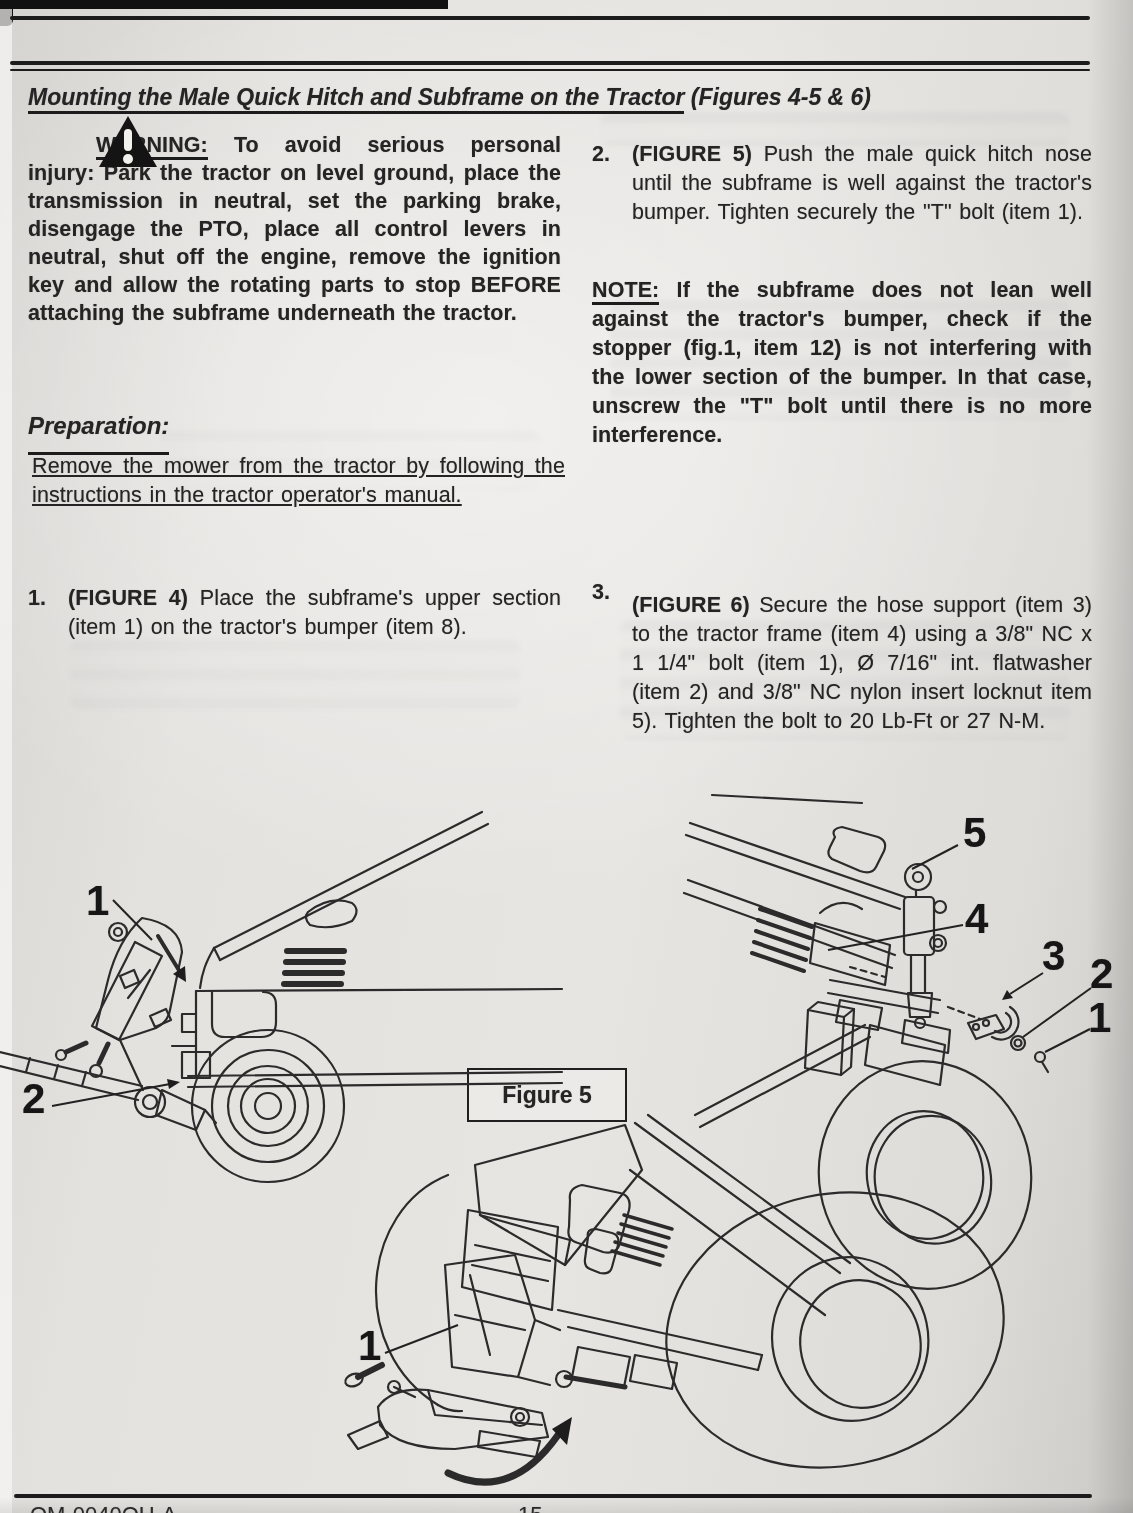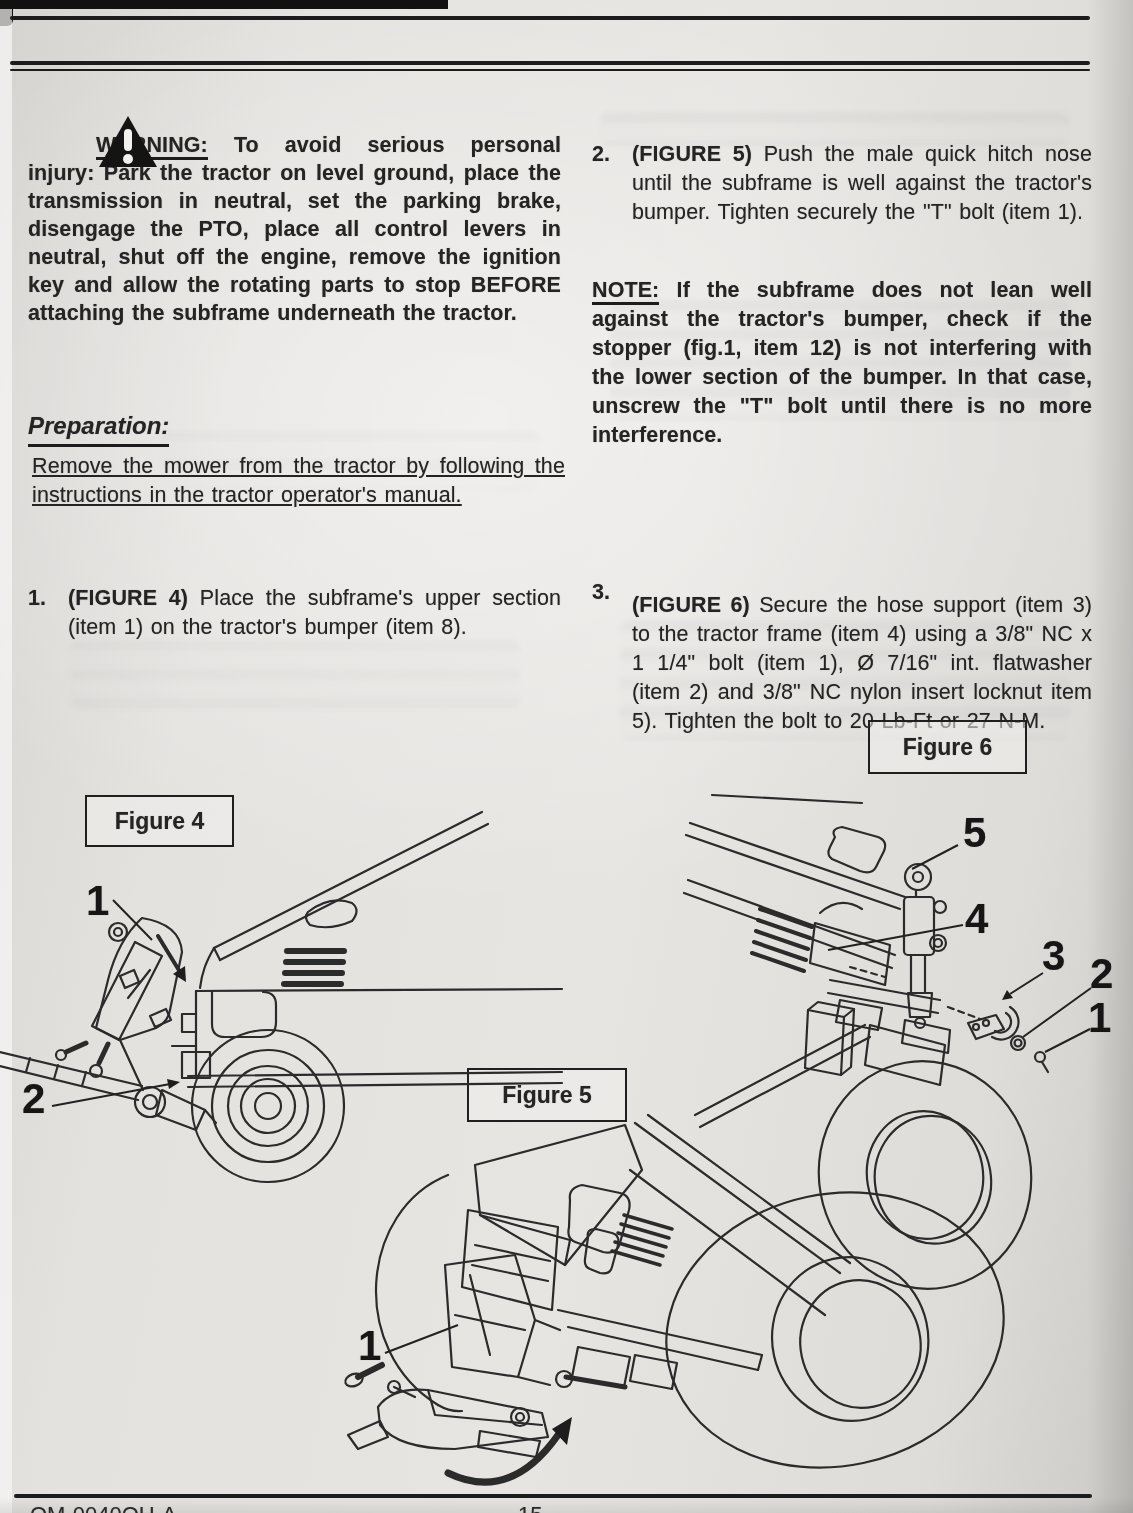--- a/index.html
+++ b/index.html
@@ -16,21 +16,21 @@
   .sect{position:absolute;left:28px;top:84px;width:1080px;font-size:23px;
     font-weight:bold;font-style:italic;margin:0;}
   .sect .u{border-bottom:3px solid #1c1c1c;padding-bottom:1px;}
   .body-p{font-size:21.5px;line-height:29px;text-align:justify;margin:0;
     word-spacing:1.5px;letter-spacing:.1px;}
   .bold{font-weight:bold;}
   .ul{border-bottom:3px solid #1c1c1c;padding-bottom:0px;}
   .warning-p{text-indent:68px;}
   .warning-p .wicon{position:absolute;left:2px;top:-16px;}
   .prep-h{font-size:24px;font-weight:bold;font-style:italic;border-bottom:3px solid #1c1c1c;
-    padding-bottom:4px;margin:0;display:inline-block;}
+    padding-bottom:12px;margin:0;display:inline-block;}
   .step{position:absolute;display:flex;}
   .step-num{flex:none;width:40px;font-weight:bold;font-size:21.5px;line-height:29px;}
   .fig-label{position:absolute;border:2.5px solid #1f1f1f;background:rgba(240,239,236,.55);
     font-size:23px;font-weight:bold;text-align:center;display:flex;align-items:center;justify-content:center;}
   .smudge{position:absolute;filter:blur(2.5px);opacity:.45;border-radius:10px;
     background:repeating-linear-gradient(to bottom, rgba(105,105,115,.12) 0 11px, rgba(105,105,115,.02) 11px 29px);}
   svg{position:absolute;overflow:visible;}
   svg .ln{stroke:#2b2b2b;stroke-width:2.2;fill:none;stroke-linecap:round;stroke-linejoin:round;}
   svg .thick{stroke-width:5;}
   svg .fill{fill:#1d1d1d;stroke:none;}
@@ -56,20 +56,21 @@
   <div class="smudge" style="left:600px;top:112px;width:470px;height:34px;opacity:.5;"></div>
   <div class="smudge" style="left:610px;top:300px;width:460px;height:120px;"></div>
   <div class="smudge" style="left:620px;top:620px;width:450px;height:120px;"></div>
   <div class="smudge" style="left:70px;top:640px;width:450px;height:70px;opacity:.35;"></div>
   <div class="smudge" style="left:160px;top:430px;width:380px;height:60px;opacity:.3;"></div>
 
   <div class="hr" style="left:10px;top:16px;width:1080px;height:4px;"></div>
   <div class="hr" style="left:10px;top:61px;width:1080px;height:4px;"></div>
   <div class="hr" style="left:10px;top:69px;width:1080px;height:2px;"></div>
 
+  <h2 class="sect"><span class="u">Mounting the Male Quick Hitch and Subframe on the Tractor</span><span> (Figures 4-5 &amp; 6)</span></h2>
 
   <div class="abs" style="left:28px;top:131px;width:533px;">
     <p class="body-p bold warning-p" style="position:relative;line-height:28px;">
       <span class="wicon">
         <svg width="60" height="54" viewBox="0 0 60 54" style="position:static;">
           <polygon points="30,1 59,52 1,52" fill="#141414"></polygon>
           <rect x="26" y="14" width="8" height="22" rx="4" fill="#f2f1ee"></rect>
           <circle cx="30" cy="44" r="5" fill="#f2f1ee"></circle>
         </svg>
       </span><span class="ul">WARNING:</span> <span>To avoid serious personal injury: Park the tractor on level ground, place the transmission in neutral, set the parking brake, disengage the PTO, place all control levers in neutral, shut off the engine, remove the ignition key and allow the rotating parts to stop BEFORE attaching the subframe underneath the tractor.</span>
@@ -94,23 +95,21 @@
   <p class="body-p bold abs" style="left:592px;top:276px;width:500px;">
     <span class="ul">NOTE:</span> <span>If the subframe does not lean well against the tractor's bumper, check if the stopper (fig.1, item 12) is not interfering with the lower section of the bumper. In that case, unscrew the "T" bolt until there is no more interference.</span>
   </p>
 
 
   <div class="step" style="left:592px;top:578px;width:500px;">
     <span class="step-num">3.</span>
     <p class="body-p" style="flex:1;margin-top:13px;"><span class="bold">(FIGURE 6)</span> <span>Secure the hose support (item 3) to the tractor frame (item 4) using a 3/8" NC x 1 1/4" bolt (item 1), Ø 7/16" int. flatwasher (item 2) and 3/8" NC nylon insert locknut item 5). Tighten the bolt to 20 Lb-Ft or 27 N-M.</span></p>
   </div>
 
-  <div class="fig-label" style="left:85px;top:795px;width:145px;height:48px;">Figure 4</div>
   <div class="fig-label" style="left:467px;top:1068px;width:156px;height:50px;">Figure 5</div>
-  <div class="fig-label" style="left:868px;top:720px;width:155px;height:50px;">Figure 6</div>
 
   <svg style="left:0;top:800px;" width="565" height="412" viewBox="0 0 565 412">
 
     <path class="ln" d="M214,148 L482,12"></path>
     <path class="ln" d="M220,160 L488,24"></path>
     <path class="ln" d="M214,148 L220,160"></path>
     <path class="ln" d="M214,148 C206,162 202,172 200,188"></path>
 
     <path class="ln" d="M308,112 Q330,95 352,103 Q361,110 352,121 Q330,131 310,125 Q303,118 308,112 Z"></path>
 

